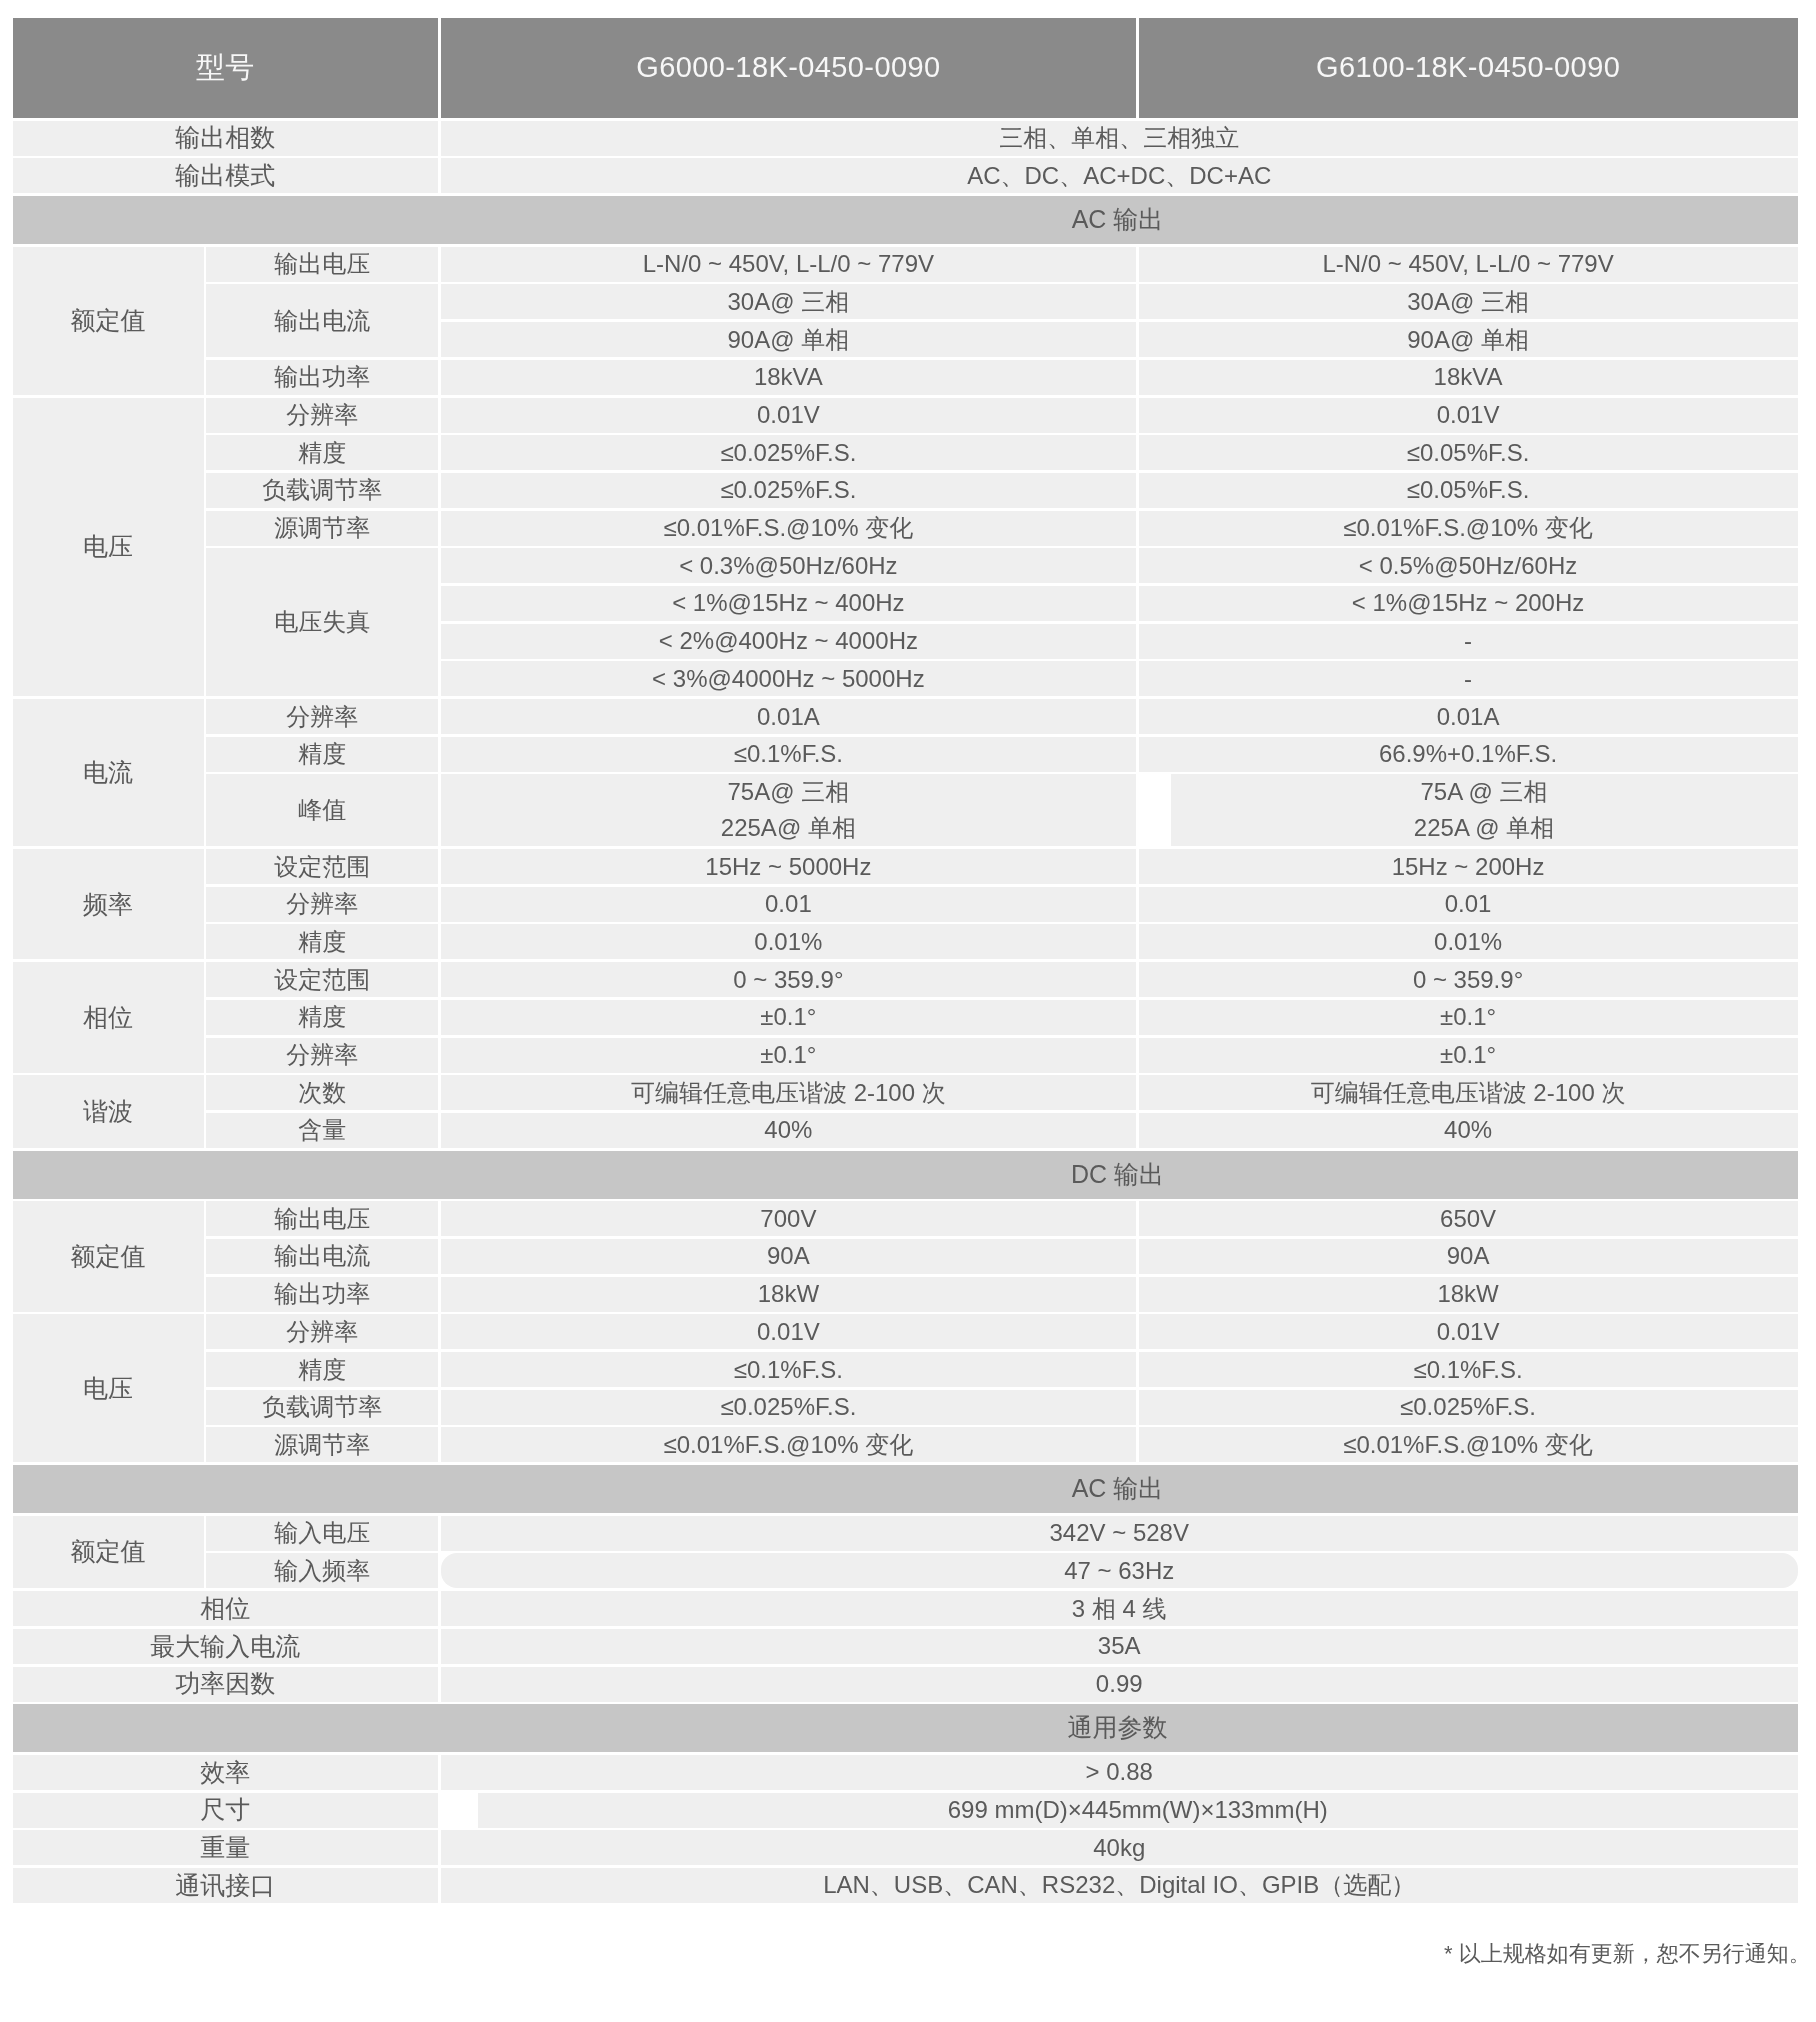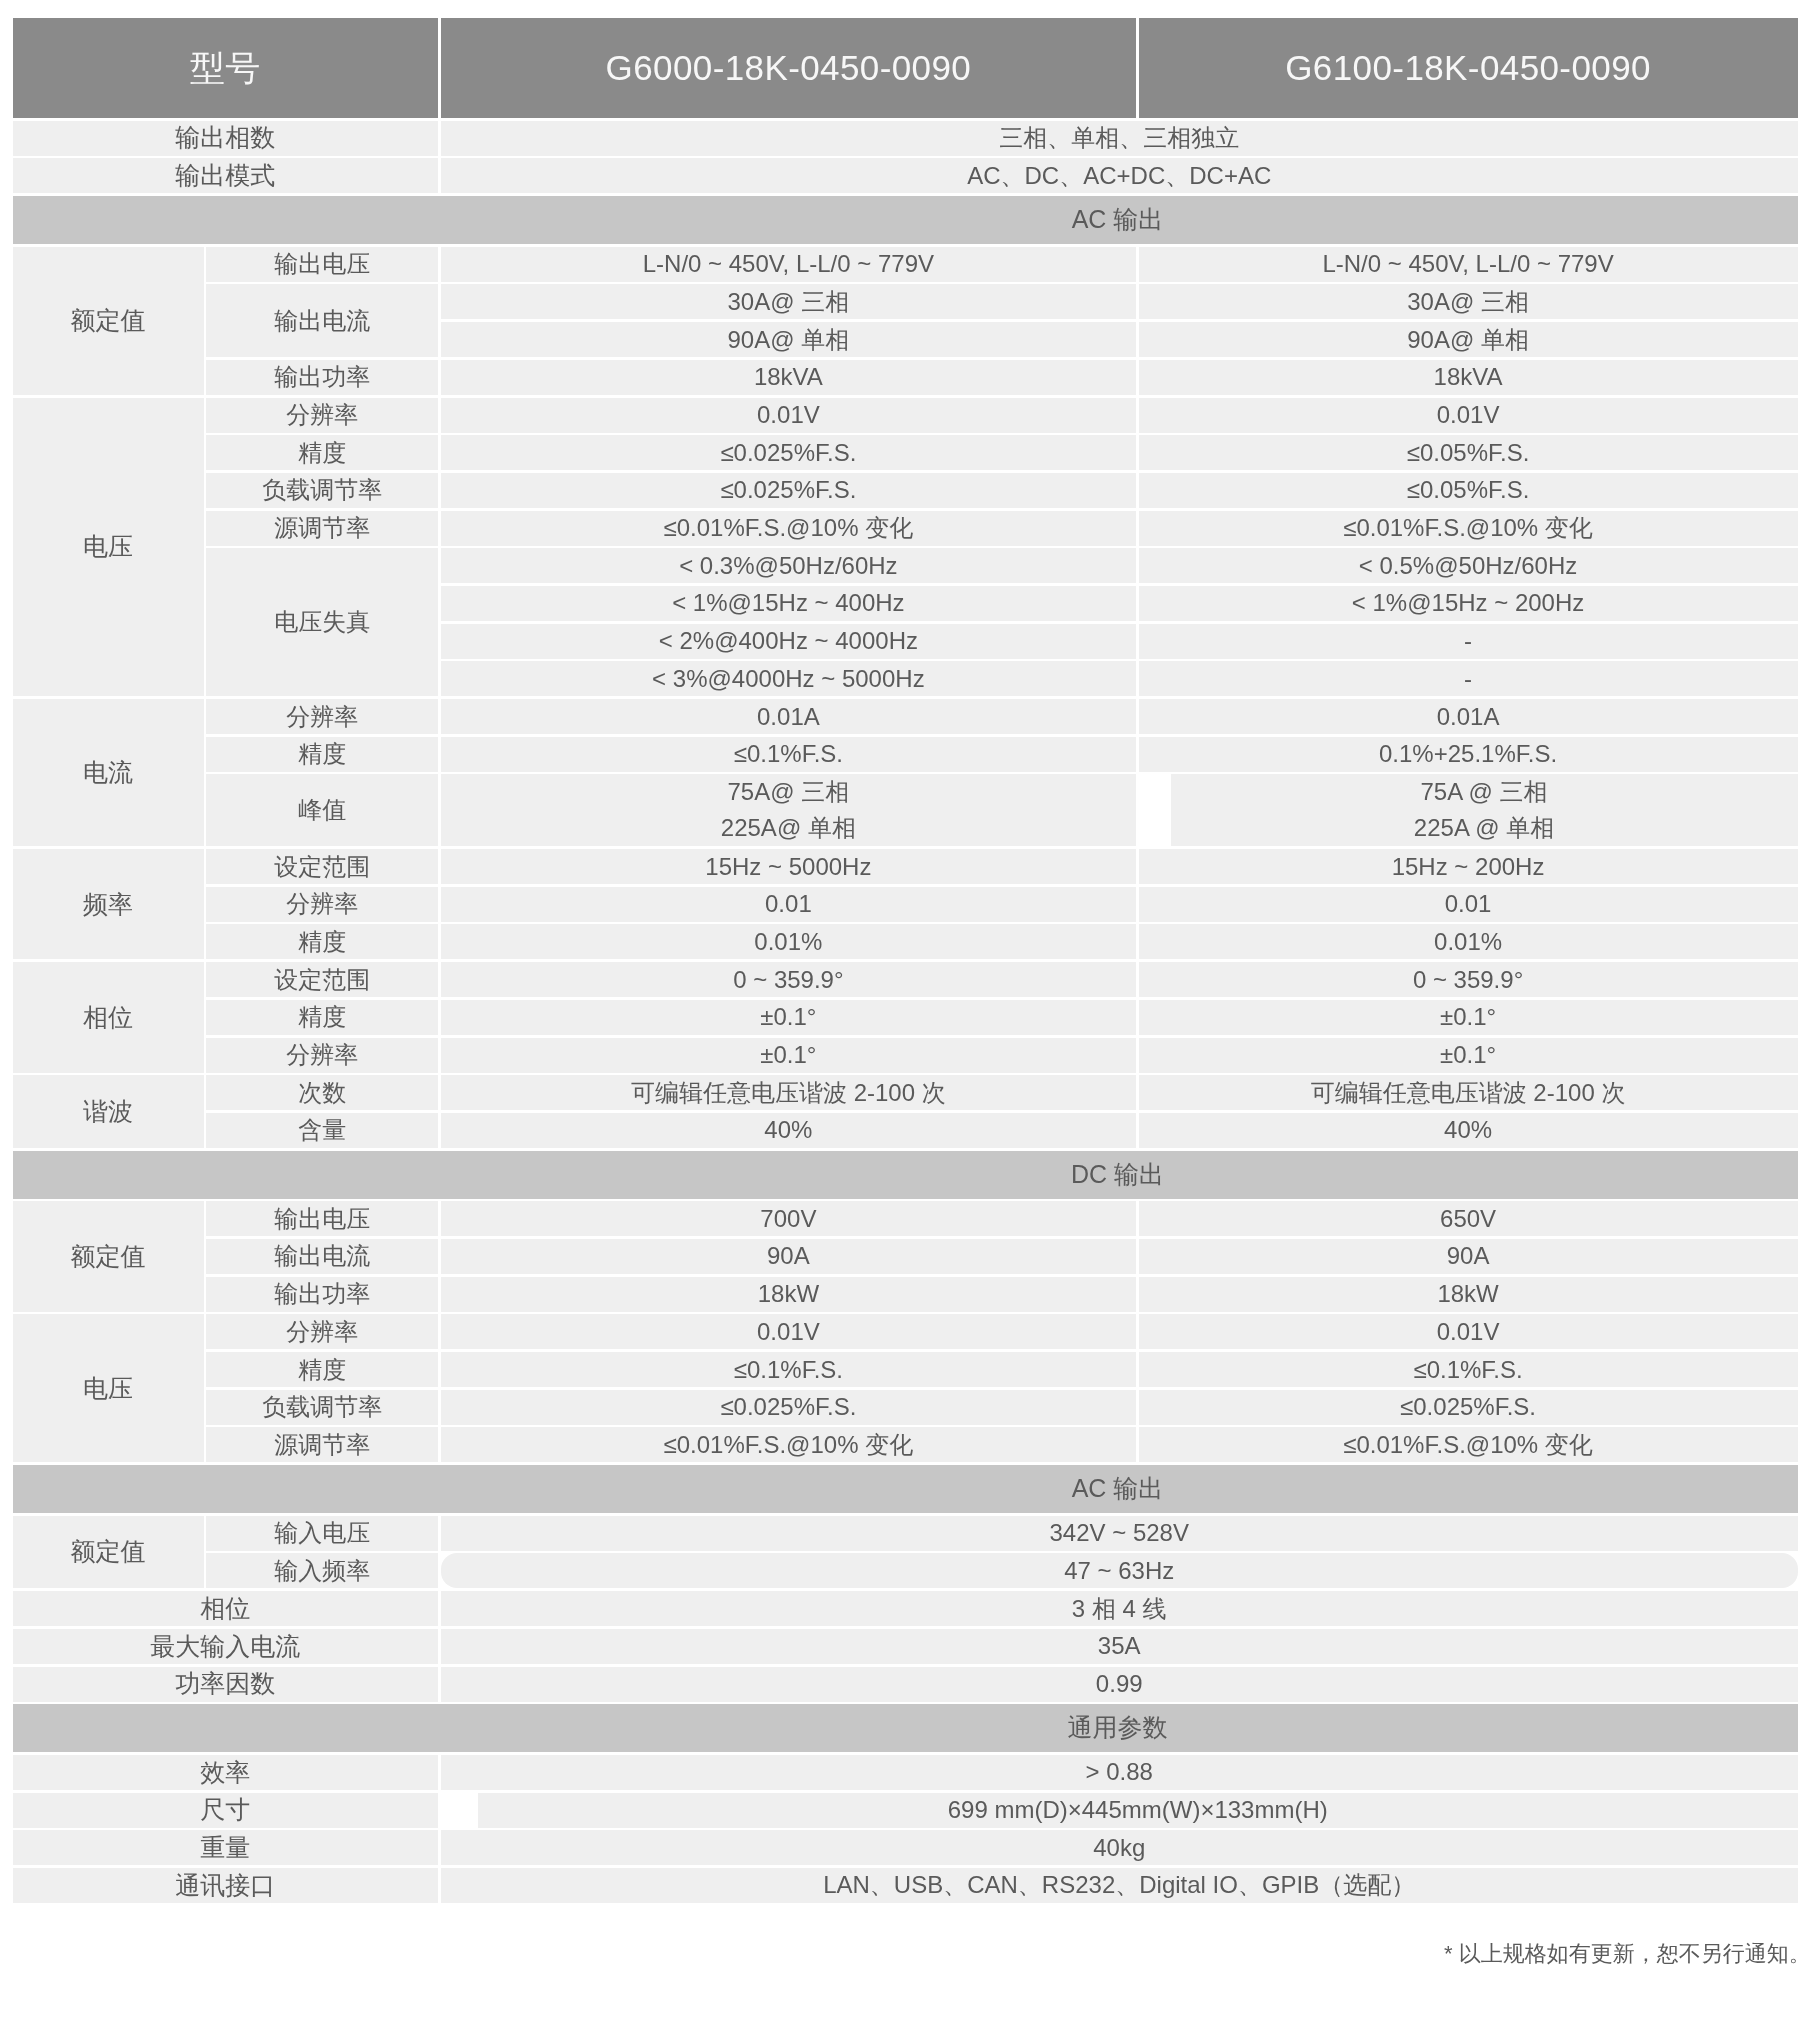--- a/index.html
+++ b/index.html
@@ -35,21 +35,21 @@
     align-items:center;
     justify-content:center;
     text-align:center;
     font-size:24px;
     line-height:1.5;
     white-space:pre-line;
   }
   .kind-headlabel,.kind-modelhead{
     background:var(--header-bg);
     color:var(--header-text);
-    font-size:35px;
+    font-size:29px;
     letter-spacing:0.4px;
   }
   .kind-band{
     background:var(--band-bg);
     padding-left:425px;
     font-size:25px;
   }
   .kind-group,.kind-rowlabel{
     font-size:25px;
   }
@@ -112,21 +112,21 @@
       <div class="cell kind-value" style="grid-area: 15 / 3 / span 1 / span 1;">&lt; 2%@400Hz ~ 4000Hz</div>
       <div class="cell kind-value" style="grid-area: 15 / 4 / span 1 / span 1;">-</div>
       <div class="cell kind-value" style="grid-area: 16 / 3 / span 1 / span 1;">&lt; 3%@4000Hz ~ 5000Hz</div>
       <div class="cell kind-value" style="grid-area: 16 / 4 / span 1 / span 1;">-</div>
       <div class="cell kind-group" style="grid-area: 17 / 1 / span 3 / span 1;">电流</div>
       <div class="cell kind-param" style="grid-area: 17 / 2 / span 1 / span 1;">分辨率</div>
       <div class="cell kind-value" style="grid-area: 17 / 3 / span 1 / span 1;">0.01A</div>
       <div class="cell kind-value" style="grid-area: 17 / 4 / span 1 / span 1;">0.01A</div>
       <div class="cell kind-param" style="grid-area: 18 / 2 / span 1 / span 1;">精度</div>
       <div class="cell kind-value" style="grid-area: 18 / 3 / span 1 / span 1;">≤0.1%F.S.</div>
-      <div class="cell kind-value" style="grid-area: 18 / 4 / span 1 / span 1;">0.1%+25.1%F.S.</div>
+      <div class="cell kind-value" style="grid-area: 18 / 4 / span 1 / span 1;">66.9%+0.1%F.S.</div>
       <div class="cell kind-param" style="grid-area: 19 / 2 / span 1 / span 1;">峰值</div>
       <div class="cell kind-value" style="grid-area: 19 / 3 / span 1 / span 1;">75A@ 三相
 225A@ 单相</div>
       <div class="cell kind-value" style="grid-area: 19 / 4 / span 1 / span 1; margin-left: 32px;">75A @ 三相
 225A @ 单相</div>
       <div class="cell kind-group" style="grid-area: 20 / 1 / span 3 / span 1;">频率</div>
       <div class="cell kind-param" style="grid-area: 20 / 2 / span 1 / span 1;">设定范围</div>
       <div class="cell kind-value" style="grid-area: 20 / 3 / span 1 / span 1;">15Hz ~ 5000Hz</div>
       <div class="cell kind-value" style="grid-area: 20 / 4 / span 1 / span 1;">15Hz ~ 200Hz</div>
       <div class="cell kind-param" style="grid-area: 21 / 2 / span 1 / span 1;">分辨率</div>

